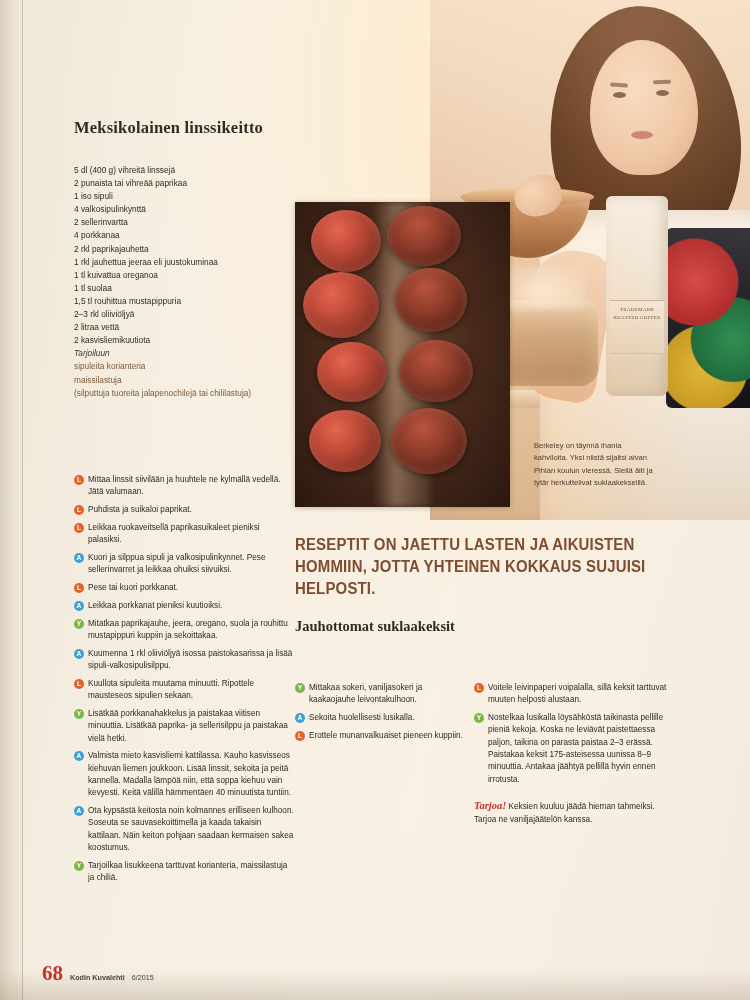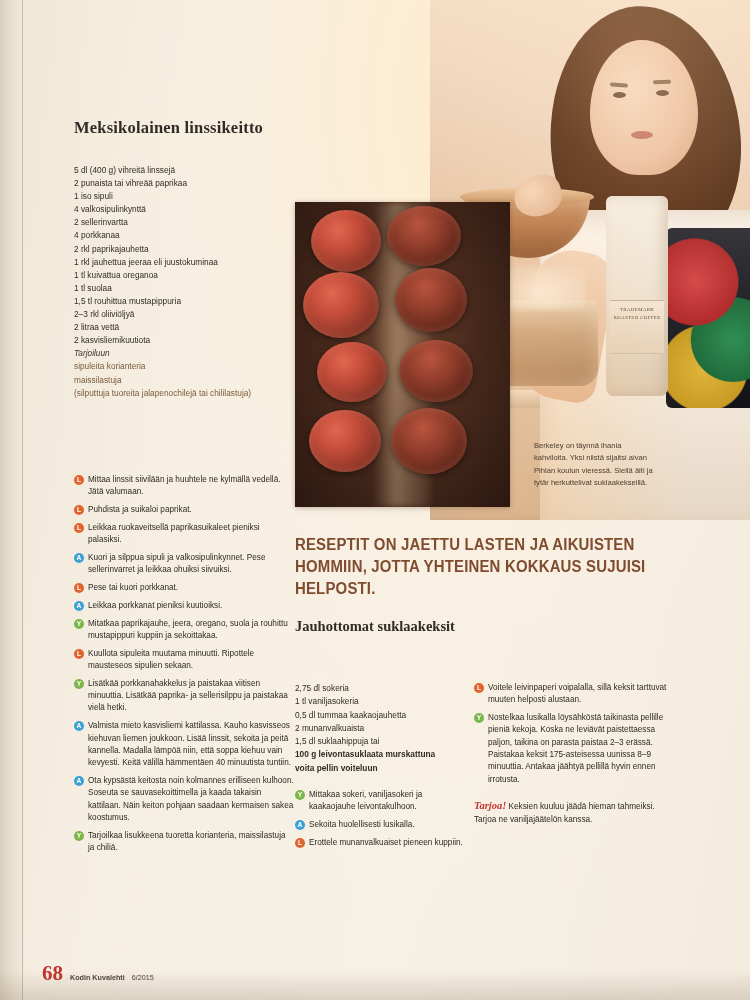--- a/index.html
+++ b/index.html
@@ -509,55 +509,50 @@
     </div>
     <div class="step">
       <div class="badge A">A</div>
       <div class="step-text">Leikkaa porkkanat pieniksi kuutioiksi.</div>
     </div>
     <div class="step">
       <div class="badge Y">Y</div>
       <div class="step-text">Mitatkaa paprikajauhe, jeera, oregano, suola ja rouhittu mustapippuri kuppiin ja sekoittakaa.</div>
     </div>
     <div class="step">
+      <div class="badge A">A</div>
+      <div class="step-text">Kuumenna 1 rkl oliiviöljyä isossa paistokasarissa ja lisää sipuli-valkosipulisilppu.</div>
+    </div>
+    <div class="step">
       <div class="badge L">L</div>
       <div class="step-text">Kuullota sipuleita muutama minuutti. Ripottele mausteseos sipulien sekaan.</div>
     </div>
     <div class="step">
       <div class="badge Y">Y</div>
       <div class="step-text">Lisätkää porkkanahakkelus ja paistakaa viitisen minuuttia. Lisätkää paprika- ja sellerisilppu ja paistakaa vielä hetki.</div>
     </div>
     <div class="step">
       <div class="badge A">A</div>
       <div class="step-text">Valmista mieto kasvisliemi kattilassa. Kauho kasvisseos kiehuvan liemen joukkoon. Lisää linssit, sekoita ja peitä kannella. Madalla lämpöä niin, että soppa kiehuu vain kevyesti. Keitä välillä hämmentäen 40 minuutista tuntiin.</div>
     </div>
     <div class="step">
       <div class="badge A">A</div>
       <div class="step-text">Ota kypsästä keitosta noin kolmannes erilliseen kulhoon. Soseuta se sauvasekoittimella ja kaada takaisin kattilaan. Näin keiton pohjaan saadaan kermaisen sakea koostumus.</div>
     </div>
     <div class="step">
       <div class="badge Y">Y</div>
-      <div class="step-text">Tarjoilkaa lisukkeena tuoretta korianteria, maissilastuja ja chiliä.</div>
+      <div class="step-text">Tarjoilkaa lisukkeena tarttuvat korianteria, maissilastuja ja chiliä.</div>
     </div>
   </div>
 
   <div class="pullquote">RESEPTIT ON JAETTU LASTEN JA AIKUISTEN HOMMIIN, JOTTA YHTEINEN KOKKAUS SUJUISI HELPOSTI.</div>
 
   <div class="sub-title">Jauhottomat suklaakeksit</div>
 
   <div class="col-b">
-    <div class="ing2">
-      <div>2,75 dl sokeria</div>
-      <div>1 tl vaniljasokeria</div>
-      <div>0,5 dl tummaa kaakaojauhetta</div>
-      <div>2 munanvalkuaista</div>
-      <div>1,5 dl suklaahippuja tai</div>
-      <div class="bold">100 g leivontasuklaata murskattuna</div>
-      <div class="bold">voita pellin voiteluun</div>
-    </div>
     <div class="step">
       <div class="badge Y">Y</div>
       <div class="step-text">Mittakaa sokeri, vaniljasokeri ja kaakaojauhe leivontakulhoon.</div>
     </div>
     <div class="step">
       <div class="badge A">A</div>
       <div class="step-text">Sekoita huolellisesti lusikalla.</div>
     </div>
     <div class="step">
       <div class="badge L">L</div>

